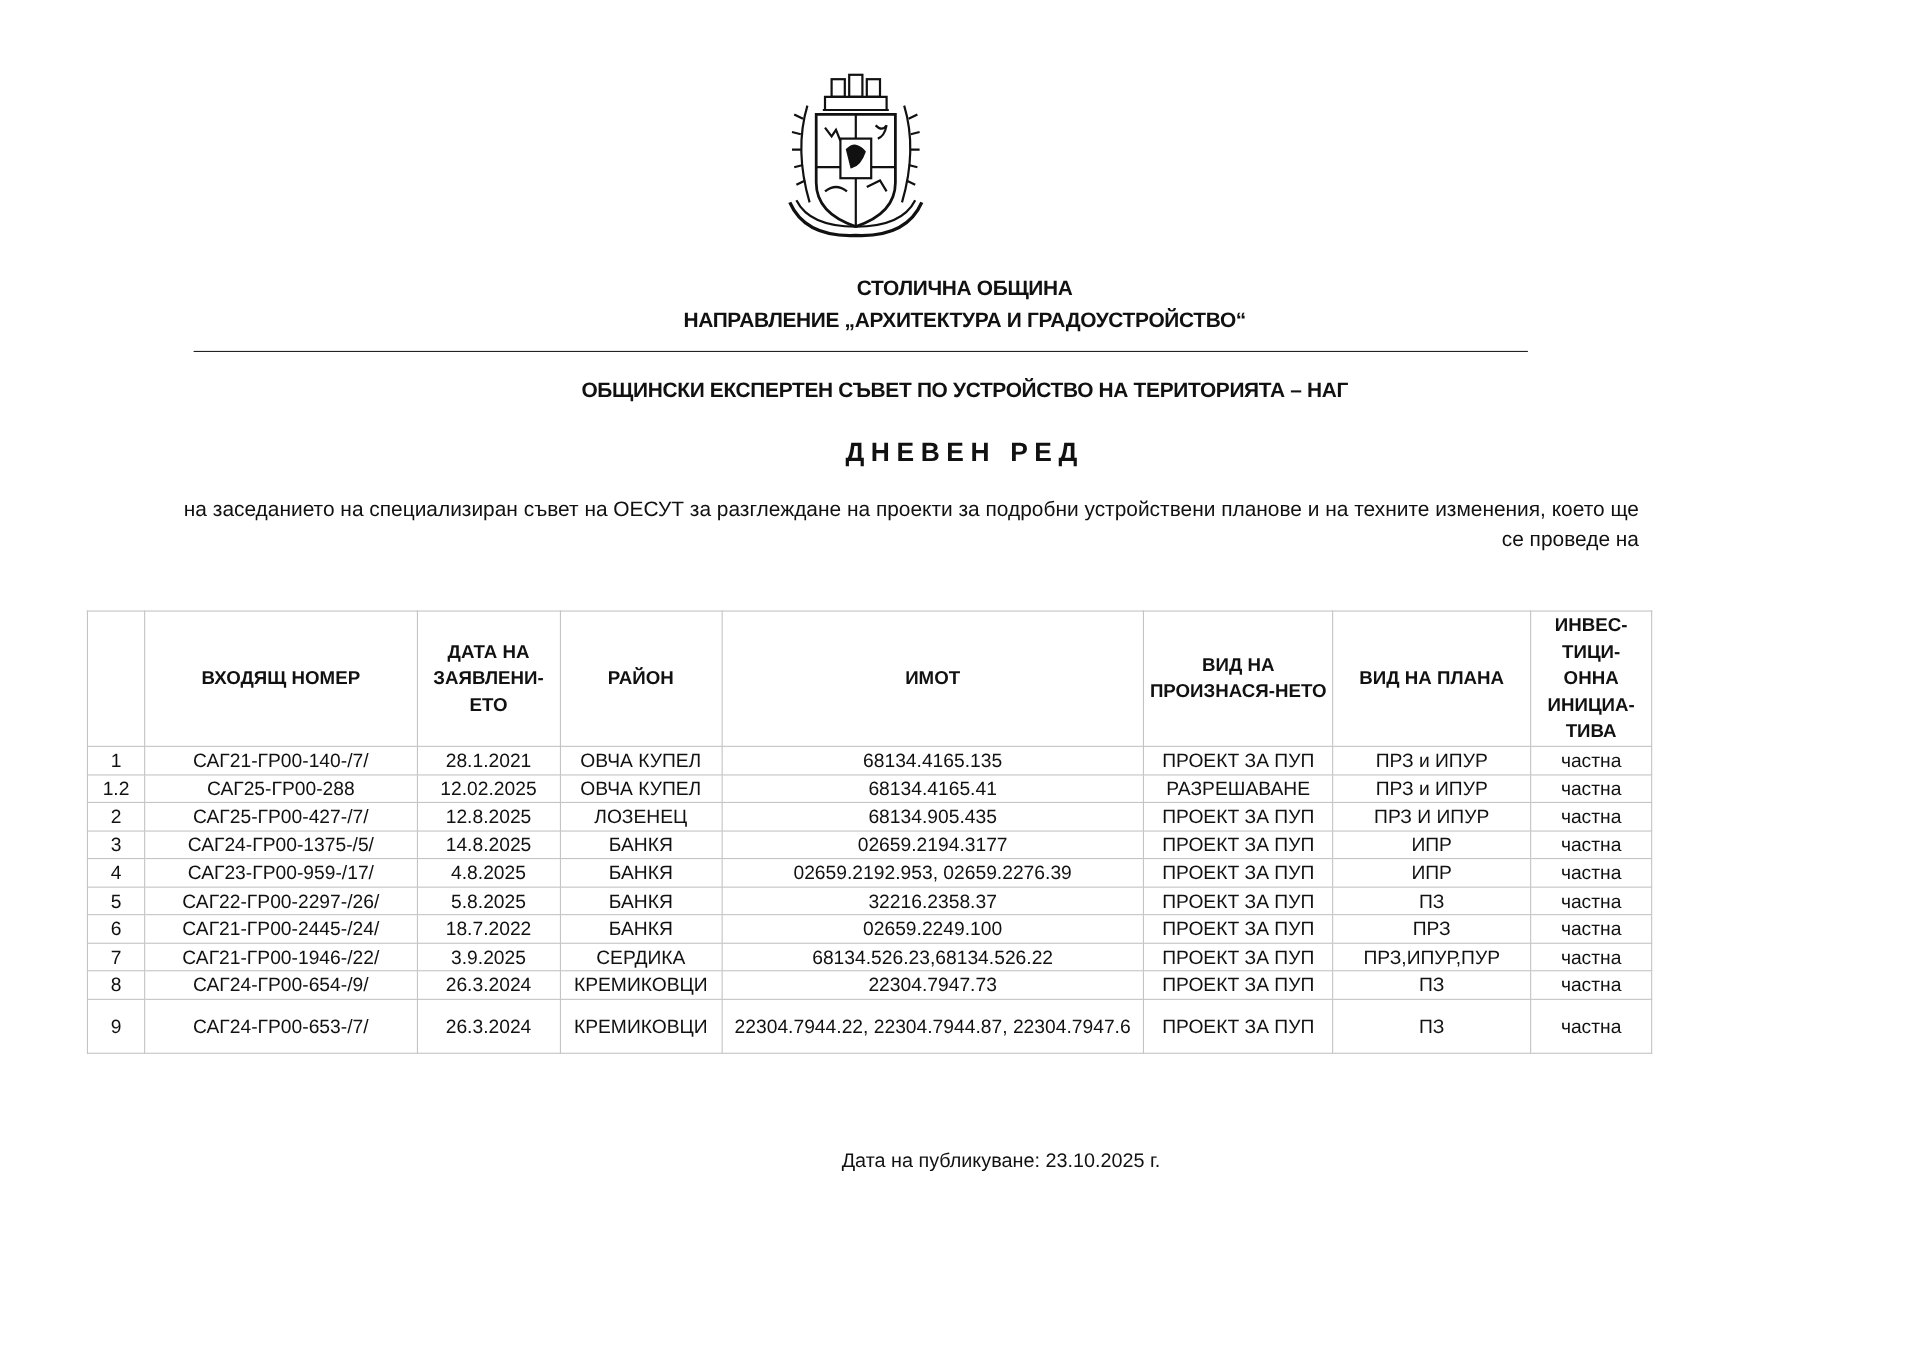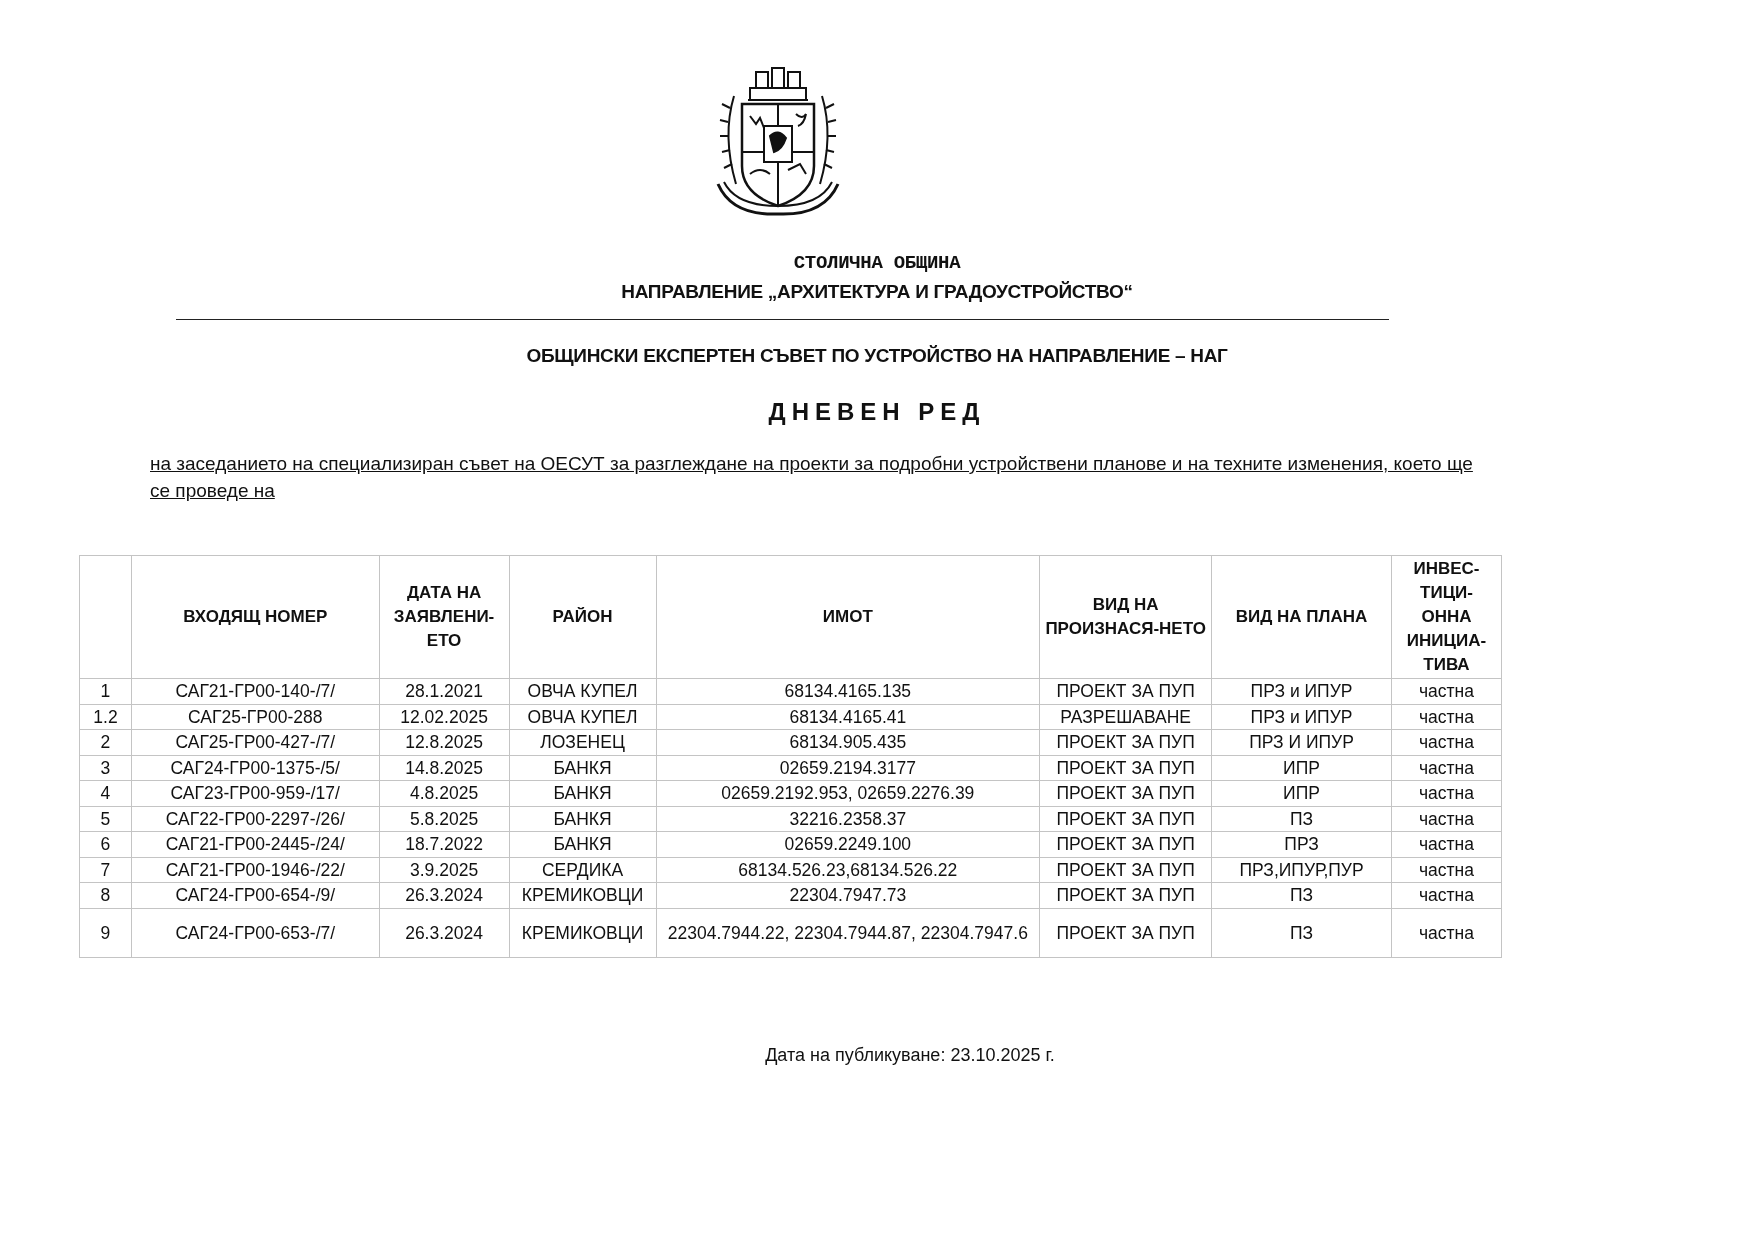--- a/index.html
+++ b/index.html
@@ -7,34 +7,34 @@
     width: 1754px; height: 1241px; position: relative; overflow: hidden;
     font-family: "Liberation Sans", "DejaVu Sans", sans-serif; color: #111;
   }
   .logo {
     position: absolute; left: 712px; top: 66px; width: 132px; height: 152px;
   }
   .org {
     position: absolute; left: 0; width: 1754px; text-align: center;
     font-weight: bold; font-size: 19px; letter-spacing: -0.3px;
   }
-  .org1 { top: 252px; font-family: Liberation Mono, monospace; }
+  .org1 { top: 252px; }
   .org2 { top: 281px; }
   .rule {
     position: absolute; left: 176px; top: 319px; width: 1213px; height: 0;
     border-top: 1.5px solid #222;
   }
   .council { top: 345px; }
   .agenda {
     position: absolute; left: 0; width: 1754px; top: 398px; text-align: center;
     font-weight: bold; font-size: 24px; letter-spacing: 6px;
   }
   .intro {
-    position: absolute; left: 150px; width: 1340px; top: 450px; text-align: left;
-    font-size: 19px; line-height: 27px; text-decoration: underline;
+    position: absolute; left: 150px; width: 1340px; top: 450px; text-align: right;
+    font-size: 19px; line-height: 27px;
   }
   table.agenda-table {
     position: absolute; left: 79px; top: 555px; width: 1423px;
     border-collapse: collapse; font-size: 17.5px;
   }
   .agenda-table th, .agenda-table td {
     border: 1px solid #c4c4c4; text-align: center; vertical-align: middle;
     padding: 0 4px;
   }
   .agenda-table th { font-weight: bold; height: 122px; line-height: 24px; font-size: 17px; }
@@ -69,21 +69,21 @@
   <path d="M18 42 l-8 -4 M16 56 l-8 -2 M16 70 l-8 0 M18 84 l-8 2 M20 98 l-8 4"></path>
   <path d="M114 42 l8 -4 M116 56 l8 -2 M116 70 l8 0 M114 84 l8 2 M112 98 l8 4"></path>
 
   <path d="M6 118 Q20 150 66 148 Q112 150 126 118" stroke-width="3"></path>
   <path d="M12 116 Q24 140 66 140 Q108 140 120 116"></path>
 </svg>
 
 <div class="org org1">СТОЛИЧНА ОБЩИНА</div>
 <div class="org org2">НАПРАВЛЕНИЕ „АРХИТЕКТУРА И ГРАДОУСТРОЙСТВО“</div>
 <div class="rule"></div>
-<div class="org council">ОБЩИНСКИ ЕКСПЕРТЕН СЪВЕТ ПО УСТРОЙСТВО НА НАПРАВЛЕНИЕ – НАГ</div>
+<div class="org council">ОБЩИНСКИ ЕКСПЕРТЕН СЪВЕТ ПО УСТРОЙСТВО НА ТЕРИТОРИЯТА – НАГ</div>
 <div class="agenda">ДНЕВЕН РЕД</div>
 
 <div class="intro">
   <div>на заседанието на специализиран съвет на ОЕСУТ за разглеждане на проекти за подробни устройствени планове и на техните изменения, което ще се проведе на</div>
 </div>
 
 <table class="agenda-table">
   <colgroup>
     <col style="width:52px">
       <col style="width:248px">

